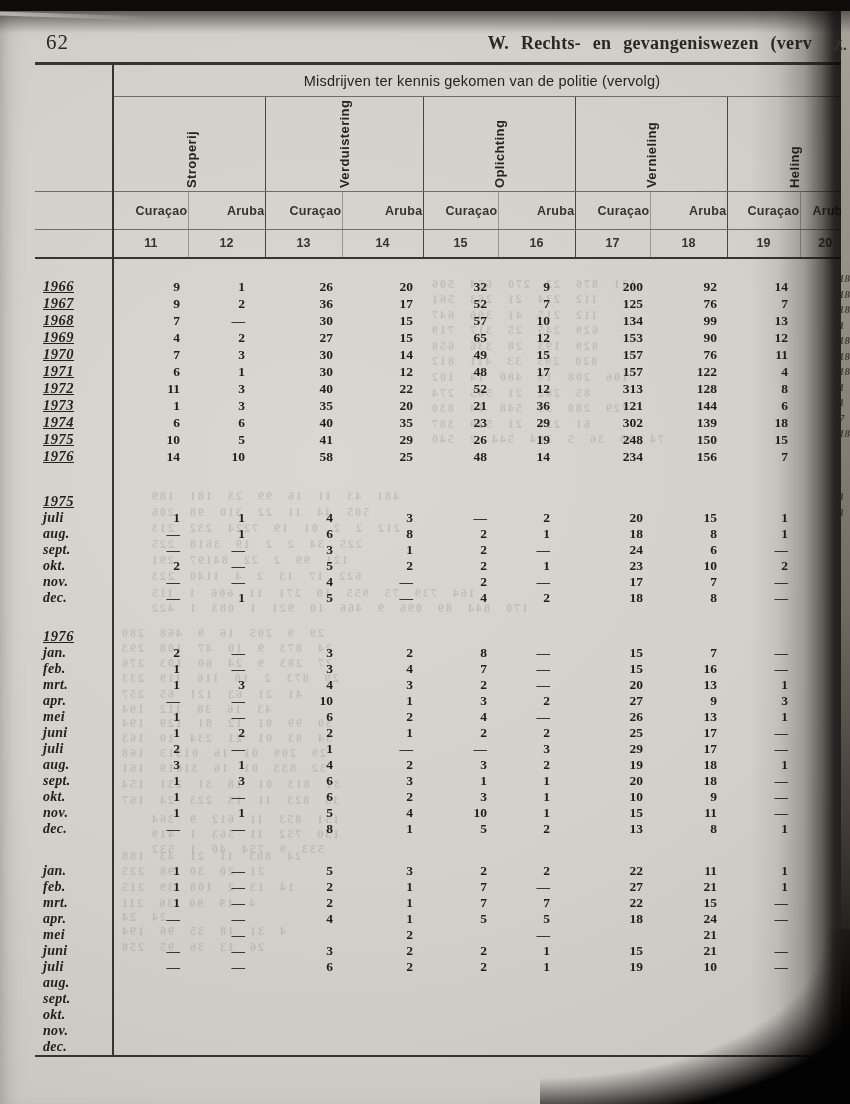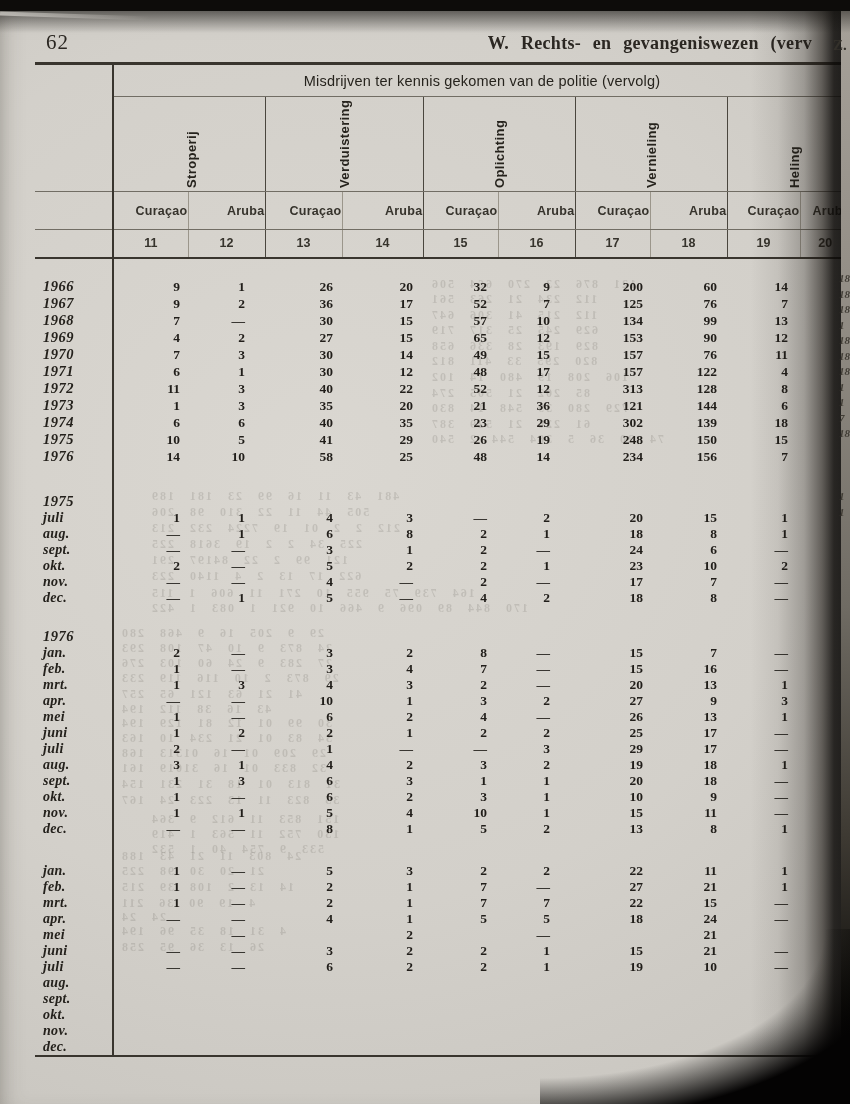--- a/index.html
+++ b/index.html
@@ -60,21 +60,21 @@
               font:700 12.5px "Liberation Sans",sans-serif;color:#36332c;}
   td.g{border-left:1px solid #4a463e;}
   td.l{border-left:1px solid var(--light);}
   .vlabel{position:absolute;top:188px;transform:rotate(-90deg);transform-origin:0 0;z-index:3;
           font:700 13px "Liberation Sans",sans-serif;letter-spacing:.4px;color:var(--ink);
           white-space:nowrap;}
   
   tbody td{vertical-align:bottom;line-height:1;}
   tbody td.lbl{padding-left:8px;color:#24211c;}
   tr.yr{height:15.6px;} tr.mo{height:15.4px;} tr.sec{height:16.5px;}
-  tr.yr td.lbl, tr.sec td.lbl{font:italic 700 14.5px "Liberation Serif",serif;letter-spacing:.5px;}
+  tr.yr td.lbl, tr.sec td.lbl{font:italic 700 14.5px "Liberation Serif",serif;letter-spacing:.5px;text-decoration:underline;}
   tr.mo td.lbl{font:italic 700 14px "Liberation Serif",serif;letter-spacing:.3px;}
   tbody td.num{text-align:right;font:700 13.5px "Liberation Serif",serif;color:#211e1a;}
   tbody td:nth-child(2){padding-right:8px;}
   tbody td:nth-child(3){padding-right:20px;}
   tbody td:nth-child(4){padding-right:9px;}
   tbody td:nth-child(5){padding-right:10px;}
   tbody td:nth-child(6){padding-right:11px;}
   tbody td:nth-child(7){padding-right:25px;}
   tbody td:nth-child(8){padding-right:7px;}
   tbody td:nth-child(9){padding-right:10px;}
@@ -204,21 +204,21 @@
           </tr>
           <tr class="yr">
             <td class="lbl">1966</td>
             <td class="num">9</td>
             <td class="num">1</td>
             <td class="num">26</td>
             <td class="num">20</td>
             <td class="num">32</td>
             <td class="num">9</td>
             <td class="num">200</td>
-            <td class="num">60</td>
+            <td class="num">92</td>
             <td class="num">14</td>
             <td class="num"></td>
           </tr>
           <tr class="yr">
             <td class="lbl">1967</td>
             <td class="num">9</td>
             <td class="num">2</td>
             <td class="num">36</td>
             <td class="num">17</td>
             <td class="num">52</td>

